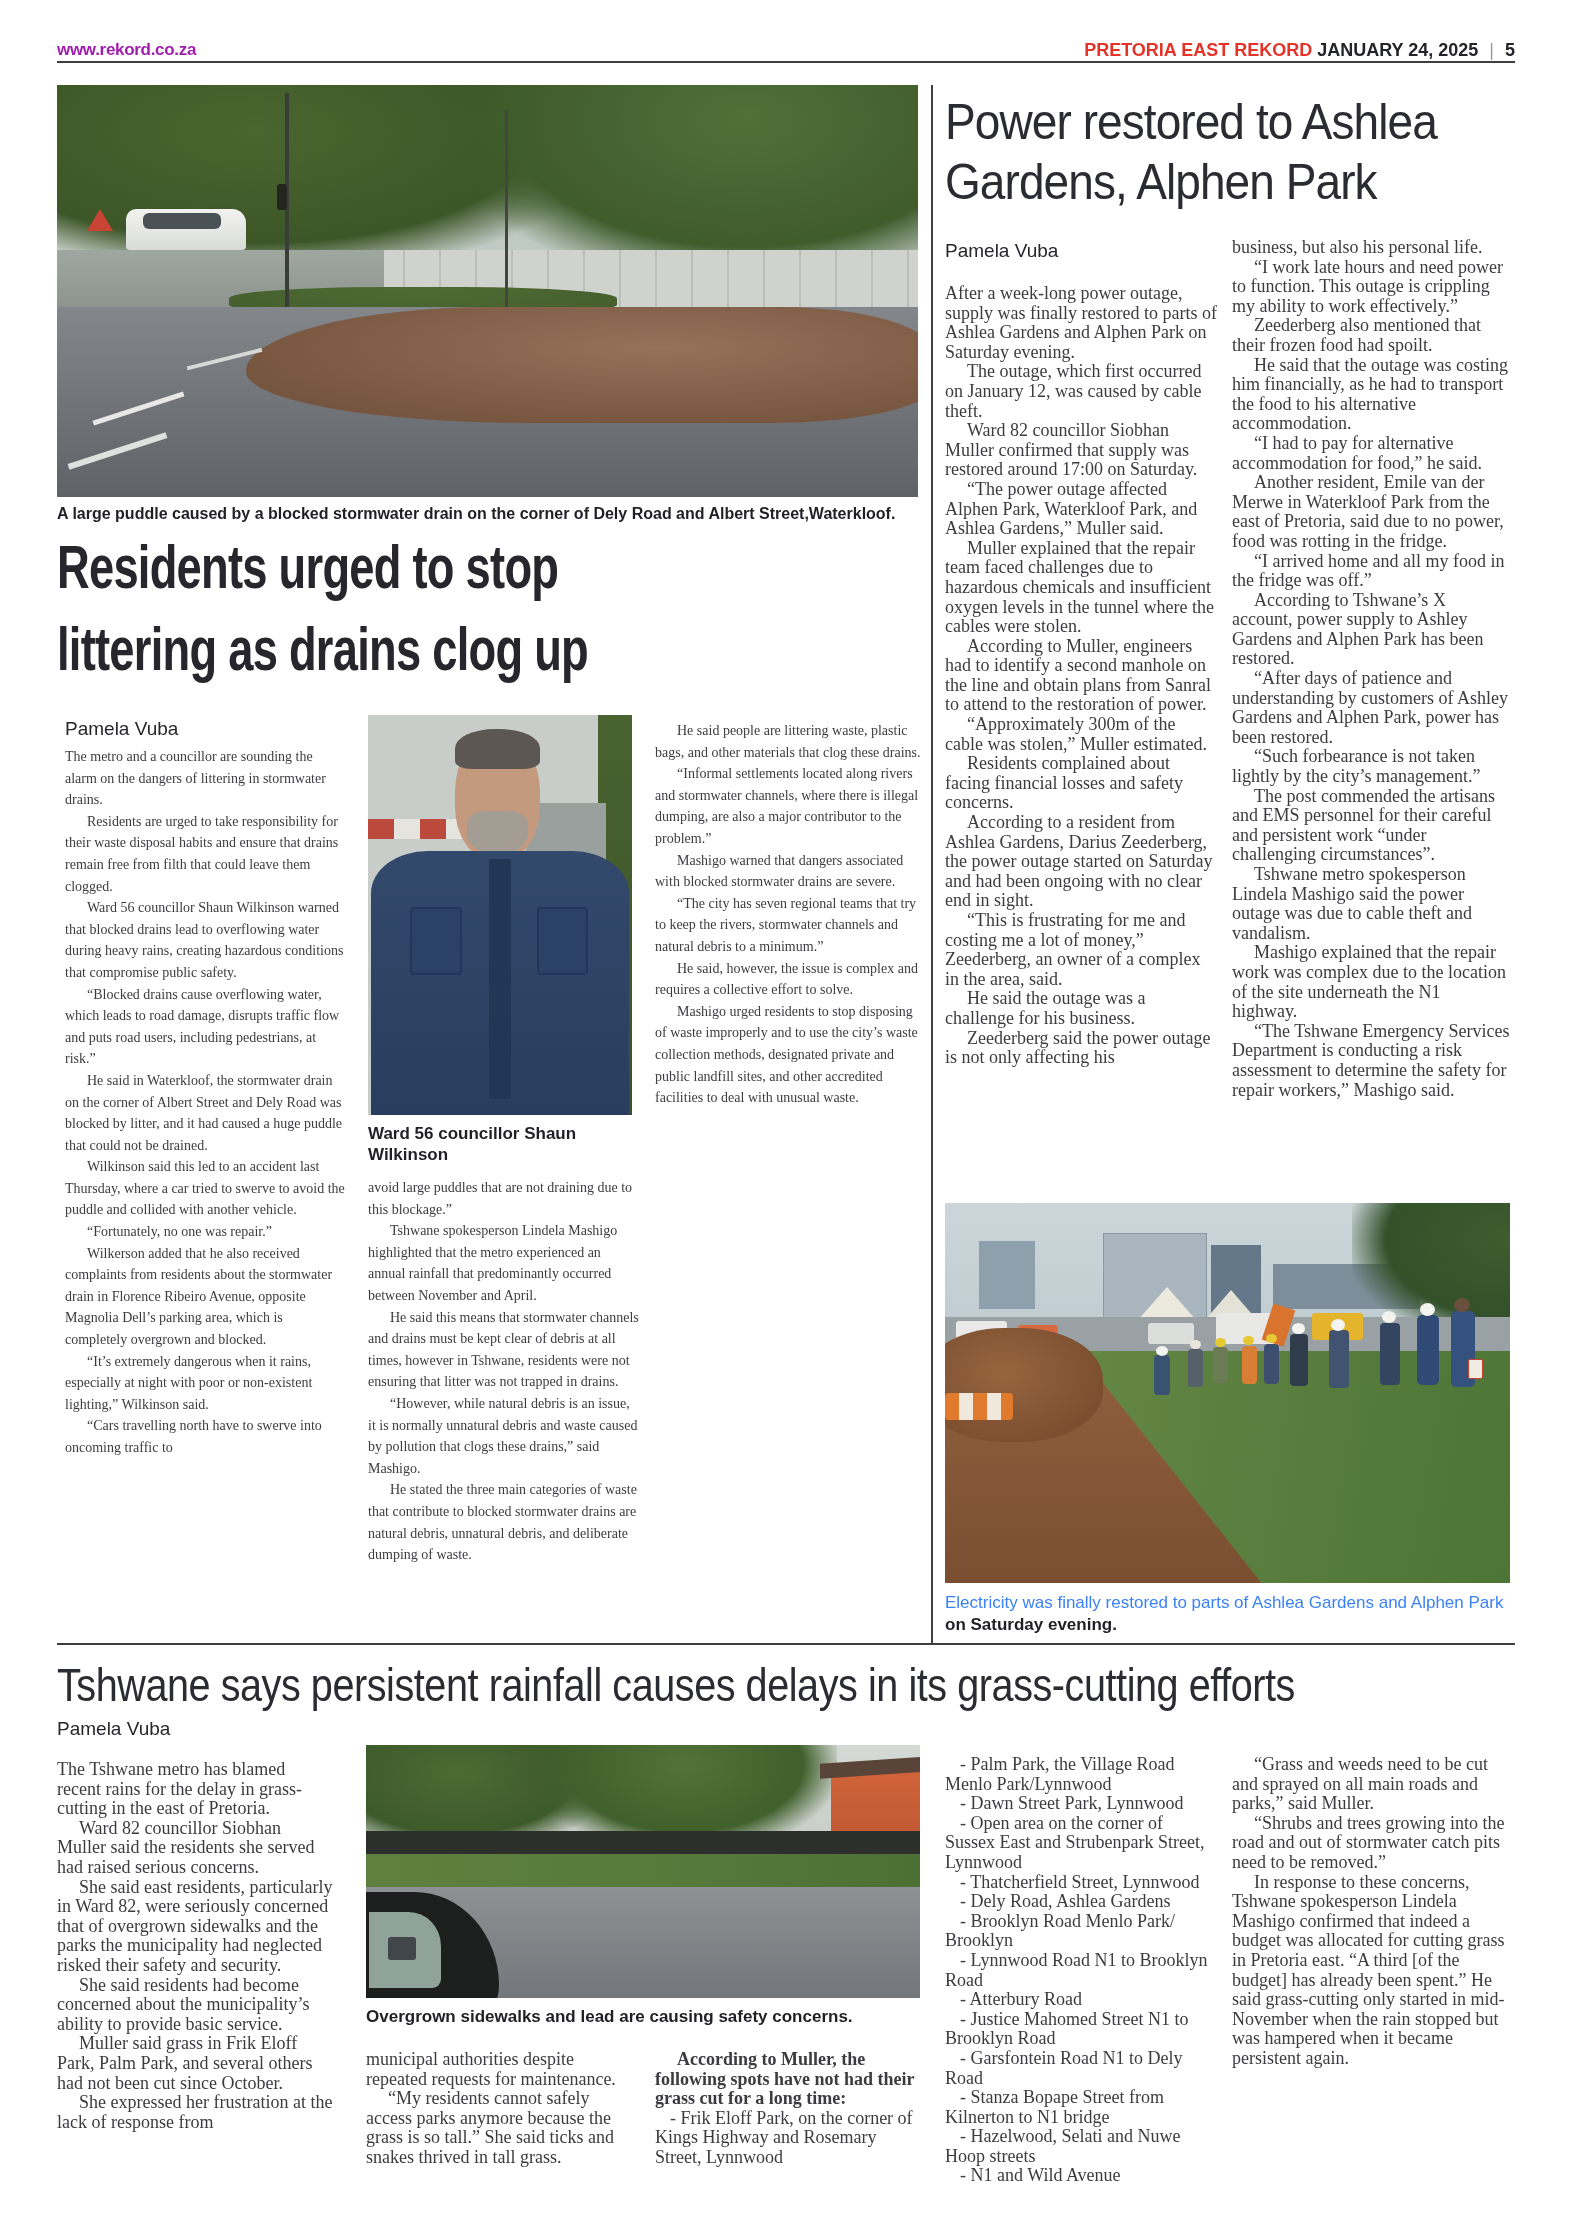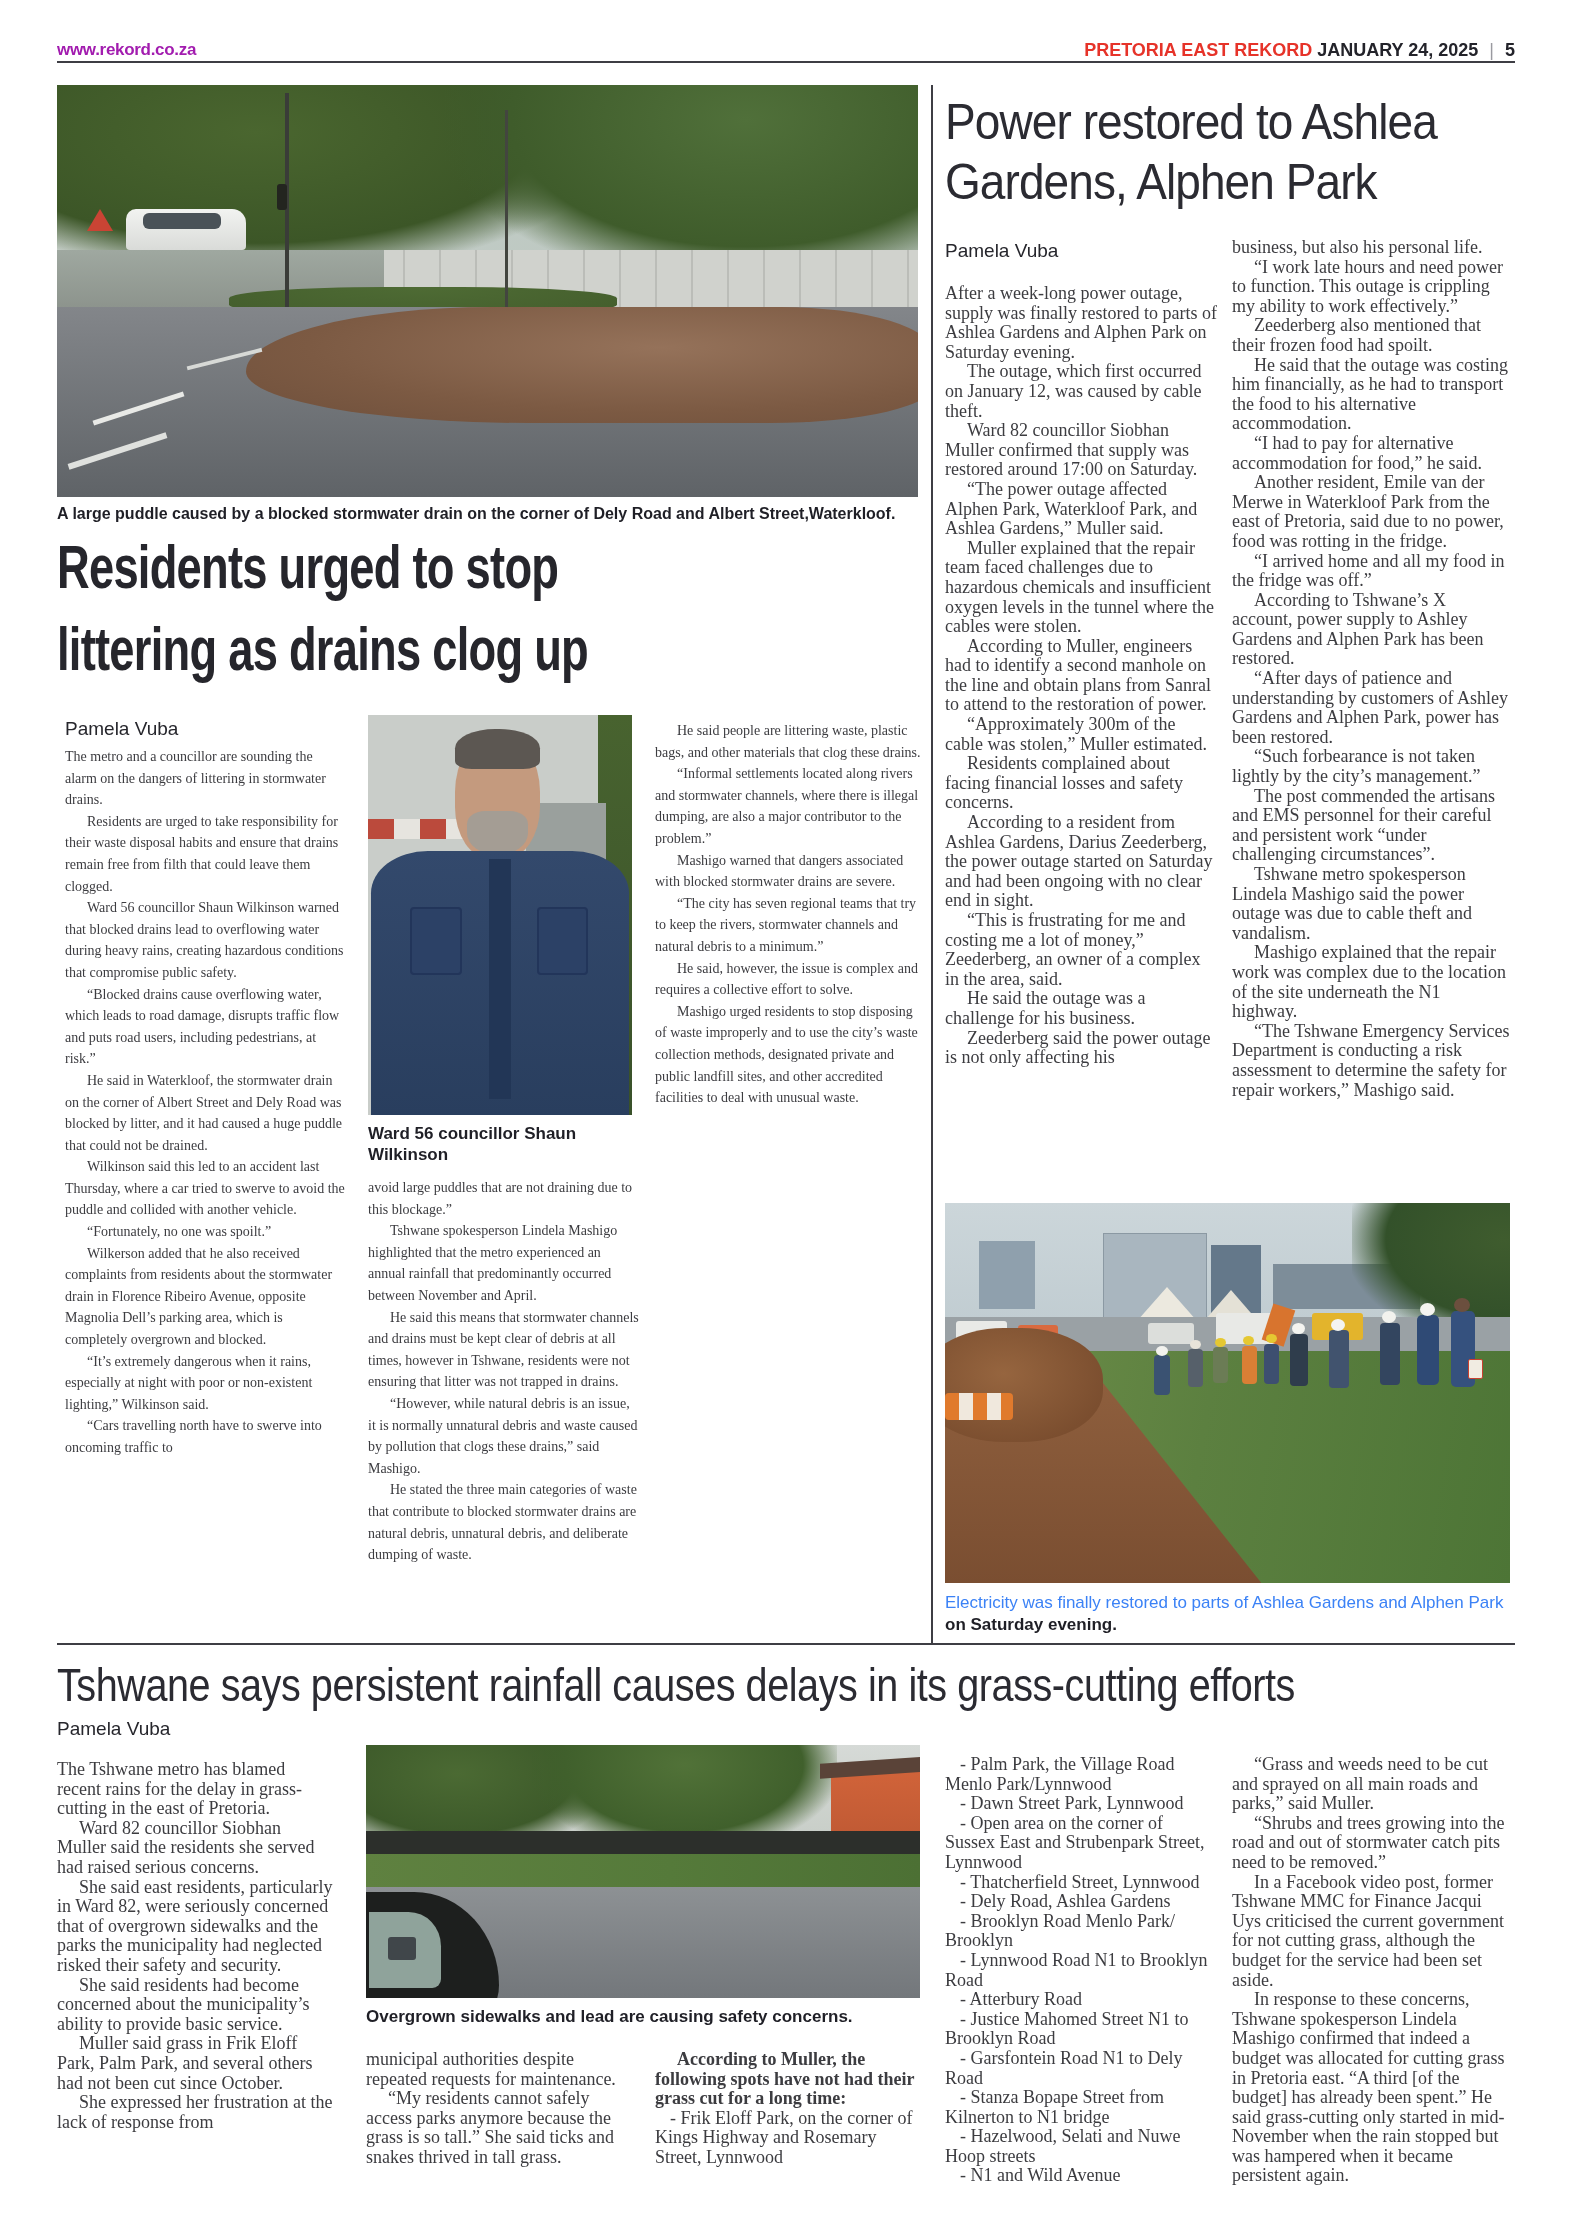--- a/index.html
+++ b/index.html
@@ -81,21 +81,21 @@
   </div>
   <div class="abs byline" style="left:65px;top:718px;">Pamela Vuba</div>
 
   <div class="abs serif body-a1 cont" style="left:65px;top:746px;width:280px;">
       <p>The metro and a councillor are sounding the alarm on the dangers of littering in stormwater drains.</p>
       <p>Residents are urged to take responsibility for their waste disposal habits and ensure that drains remain free from filth that could leave them clogged.</p>
       <p>Ward 56 councillor Shaun Wilkinson warned that blocked drains lead to overflowing water during heavy rains, creating hazardous conditions that compromise public safety.</p>
       <p>“Blocked drains cause overflowing water, which leads to road damage, disrupts traffic flow and puts road users, including pedestrians, at risk.”</p>
       <p>He said in Waterkloof, the stormwater drain on the corner of Albert Street and Dely Road was blocked by litter, and it had caused a huge puddle that could not be drained.</p>
       <p>Wilkinson said this led to an accident last Thursday, where a car tried to swerve to avoid the puddle and collided with another vehicle.</p>
-      <p>“Fortunately, no one was spoilt.”</p>
+      <p>“Fortunately, no one was repair.”</p>
       <p>Wilkerson added that he also received complaints from residents about the stormwater drain in Florence Ribeiro Avenue, opposite Magnolia Dell’s parking area, which is completely overgrown and blocked.</p>
       <p>“It’s extremely dangerous when it rains, especially at night with poor or non-existent lighting,” Wilkinson said.</p>
       <p>“Cars travelling north have to swerve into oncoming traffic to</p>
     </div>
 
   <div class="abs photo" style="left:368px;top:715px;width:264px;height:400px;background:#c9cdc9;">
     <div class="ph" style="right:0;top:0;width:13%;height:100%;background:linear-gradient(#48632f,#39512a);"></div>
     <div class="ph" style="left:0;top:26%;width:65%;height:5%;background:repeating-linear-gradient(90deg,#bb4a3c 0 26px,#e6e4df 26px 52px);"></div>
     <div class="ph" style="left:60%;top:22%;width:30%;height:22%;background:#9aa09d;"></div>
     <div class="ph" style="left:33%;top:5%;width:32%;height:31%;background:#c49a7e;border-radius:46% 46% 42% 42%;"></div>
@@ -269,17 +269,16 @@
       <p>- Justice Mahomed Street N1 to Brooklyn Road</p>
       <p>- Garsfontein Road N1 to Dely Road</p>
       <p>- Stanza Bopape Street from Kilnerton to N1 bridge</p>
       <p>- Hazelwood, Selati and Nuwe Hoop streets</p>
       <p>- N1 and Wild Avenue</p>
     </div>
 
   <div class="abs serif body-sm" style="left:1232px;top:1755px;width:278px;">
       <p>“Grass and weeds need to be cut and sprayed on all main roads and parks,” said Muller.</p>
       <p>“Shrubs and trees growing into the road and out of stormwater catch pits need to be removed.”</p>
-      <p>In a Facebook video post, former Tshwane MMC for Finance Jacqui Uys criticised the current government for not cutting grass, although the budget for the service had been set aside.</p>
       <p>In response to these concerns, Tshwane spokesperson Lindela Mashigo confirmed that indeed a budget was allocated for cutting grass in Pretoria east. “A third [of the budget] has already been spent.” He said grass-cutting only started in mid-November when the rain stopped but was hampered when it became persistent again.</p>
     </div>
 
 </div>
 
 </body></html>

